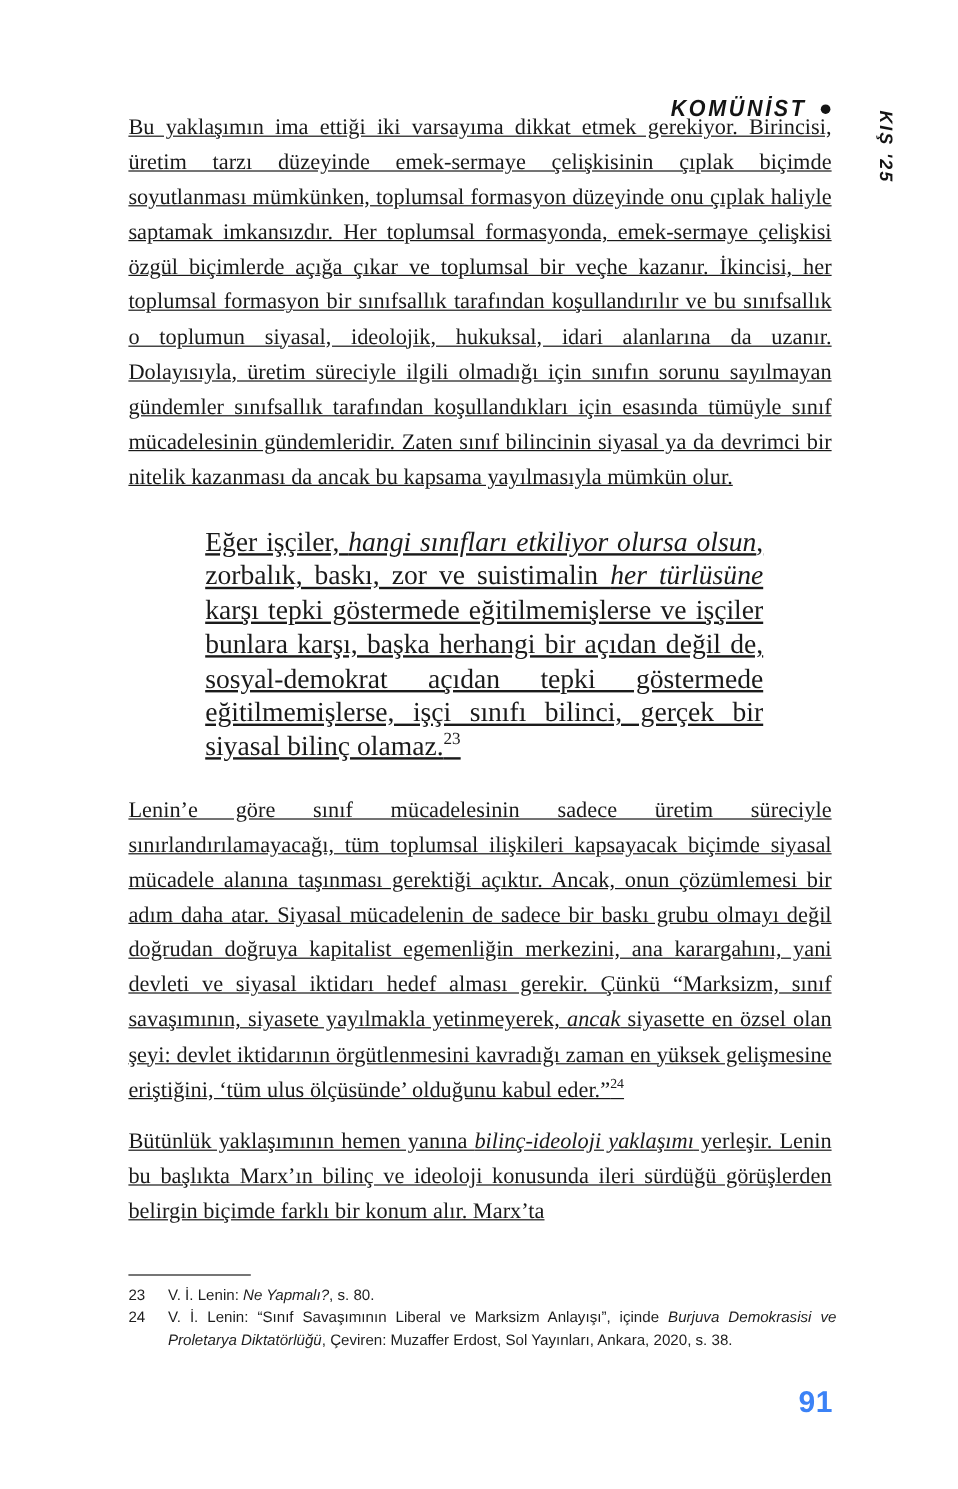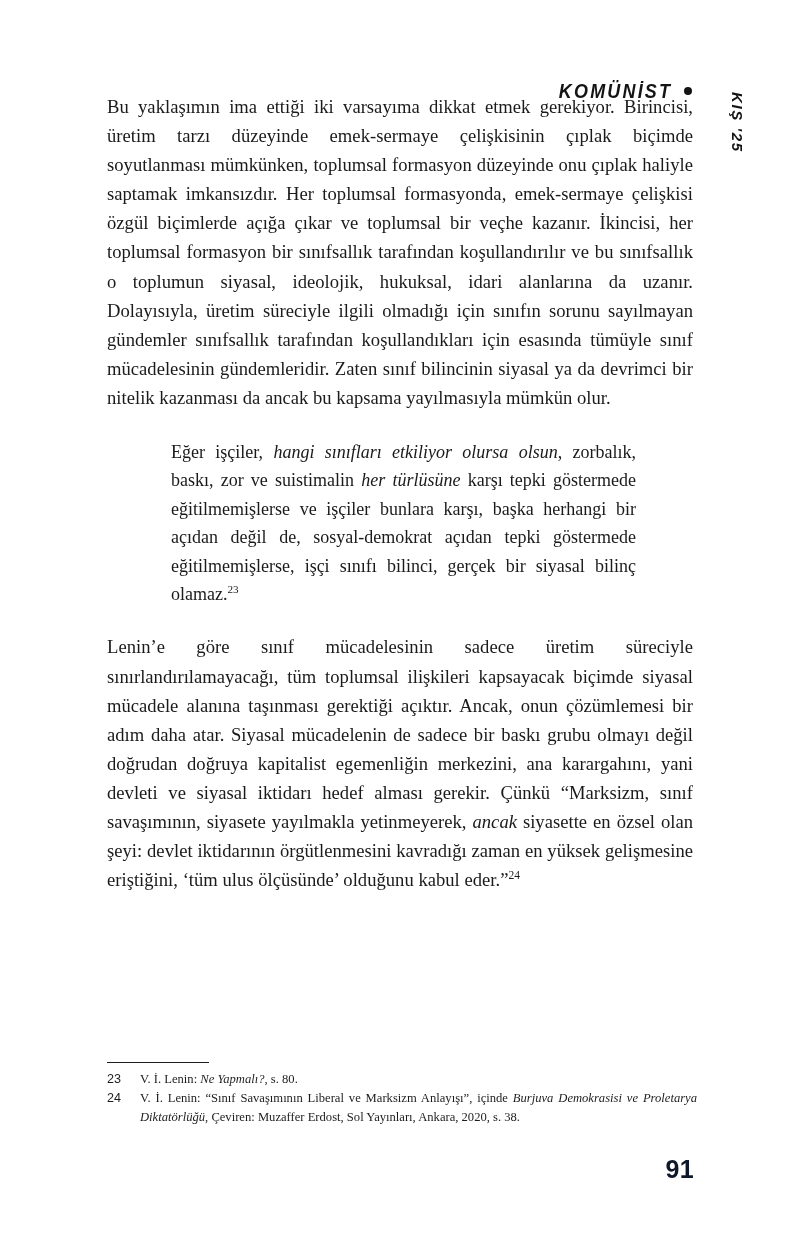--- a/index.html
+++ b/index.html
@@ -73,37 +73,38 @@
     color: #141414;
     white-space: nowrap;
   }
 
   
   .content {
     position: absolute;
     left: 107px;
     top: 92px;
     width: 586px;
+    text-decoration: underline;
   }
 
   p.body-par {
     margin: 0 0 14px 0;
     font-size: 18.6px;
     line-height: 29.1px;
     text-align: justify;
     text-justify: inter-word;
     hyphens: manual;
     letter-spacing: 0.02px;
   }
   p.body-par:last-of-type { margin-bottom: 0; }
 
   blockquote.quote {
     margin: 26px 0 24px 0;
     padding: 0 57px 0 64px;
-    font-size: 18px;
+    font-size: 23px;
     line-height: 28.4px;
     text-align: justify;
     text-justify: inter-word;
   }
 
   i, em { font-style: italic; }
 
   sup {
     font-size: 0.62em;
     vertical-align: super;
@@ -133,32 +134,31 @@
     margin-bottom: 1px;
   }
   .fn-num {
     flex: 0 0 33px;
     text-align: left;
   }
   .fn-text {
     flex: 1 1 auto;
     text-align: justify;
     text-justify: inter-word;
-    font-family: Liberation Serif, serif;
   }
 
   
   .folio {
     position: absolute;
     right: 104px;
     top: 1155px;
     font-family: "Liberation Sans", "DejaVu Sans", sans-serif;
     font-weight: 700;
     font-size: 25px;
-    color: #0f172a;
+    color: #3b82f6;
     letter-spacing: 0.4px;
   }
 </style>
 </head>
 <body>
 
 <div class="page">
 
   <div class="running-head">
     <span class="journal-title">KOMÜNİST</span>
@@ -170,20 +170,21 @@
   </div>
 
   <div class="content">
 
     <p class="body-par"><span>Bu yaklaşımın ima ettiği iki varsayıma dikkat etmek gerekiyor. Birincisi, üretim tarzı düzeyinde emek-sermaye çelişkisinin çıplak biçimde soyutlanması mümkünken, toplumsal formasyon düzeyinde onu çıplak haliyle saptamak imkansızdır. Her toplumsal formasyonda, emek-sermaye çelişkisi özgül biçimlerde açığa çıkar ve toplumsal bir veçhe kazanır. İkincisi, her toplumsal formasyon bir sınıfsallık tarafından koşullandırılır ve bu sınıfsallık o toplumun siyasal, ideolojik, hukuksal, idari alanlarına da uzanır. Dolayısıyla, üretim süreciyle ilgili olmadığı için sınıfın sorunu sayılmayan gündemler sınıfsallık tarafından koşullandıkları için esasında tümüyle sınıf mücadelesinin gündemleridir. Zaten sınıf bilincinin siyasal ya da devrimci bir nitelik kazanması da ancak bu kapsama yayılmasıyla mümkün olur.</span></p>
 
     <blockquote class="quote"><span>Eğer işçiler, </span><i>hangi sınıfları etkiliyor olursa olsun</i><span>, zorbalık, baskı, zor ve suistimalin </span><i>her türlüsüne</i><span> karşı tepki göstermede eğitilmemişlerse ve işçiler bunlara karşı, başka herhangi bir açıdan değil de, sosyal-demokrat açıdan tepki göstermede eğitilmemişlerse, işçi sınıfı bilinci, gerçek bir siyasal bilinç olamaz.</span><sup>23</sup></blockquote>
 
     <p class="body-par"><span>Lenin’e göre sınıf mücadelesinin sadece üretim süreciyle sınırlandırılamayacağı, tüm toplumsal ilişkileri kapsayacak biçimde siyasal mücadele alanına taşınması gerektiği açıktır. Ancak, onun çözümlemesi bir adım daha atar. Siyasal mücadelenin de sadece bir baskı grubu olmayı değil doğrudan doğruya kapitalist egemenliğin merkezini, ana karargahını, yani devleti ve siyasal iktidarı hedef alması gerekir. Çünkü “Marksizm, sınıf savaşımının, siyasete yayılmakla yetinmeyerek, </span><i>ancak</i><span> siyasette en özsel olan şeyi: devlet iktidarının örgütlenmesini kavradığı zaman en yüksek gelişmesine eriştiğini, ‘tüm ulus ölçüsünde’ olduğunu kabul eder.”</span><sup>24</sup></p>
 
+    <p class="body-par"><span>Bütünlük yaklaşımının hemen yanına </span><i>bilinç-ideoloji yaklaşımı</i><span> yerleşir. Lenin bu başlıkta Marx’ın bilinç ve ideoloji konusunda ileri sürdüğü görüşlerden belirgin biçimde farklı bir konum alır. Marx’ta</span></p>
 
   </div>
 
   <div class="footnotes">
     <div class="footnote-rule"></div>
 
     <div class="footnote">
       <span class="fn-num">23</span>
       <span class="fn-text"><span>V. İ. Lenin: </span><i>Ne Yapmalı?</i><span>, s. 80.</span></span>
     </div>

